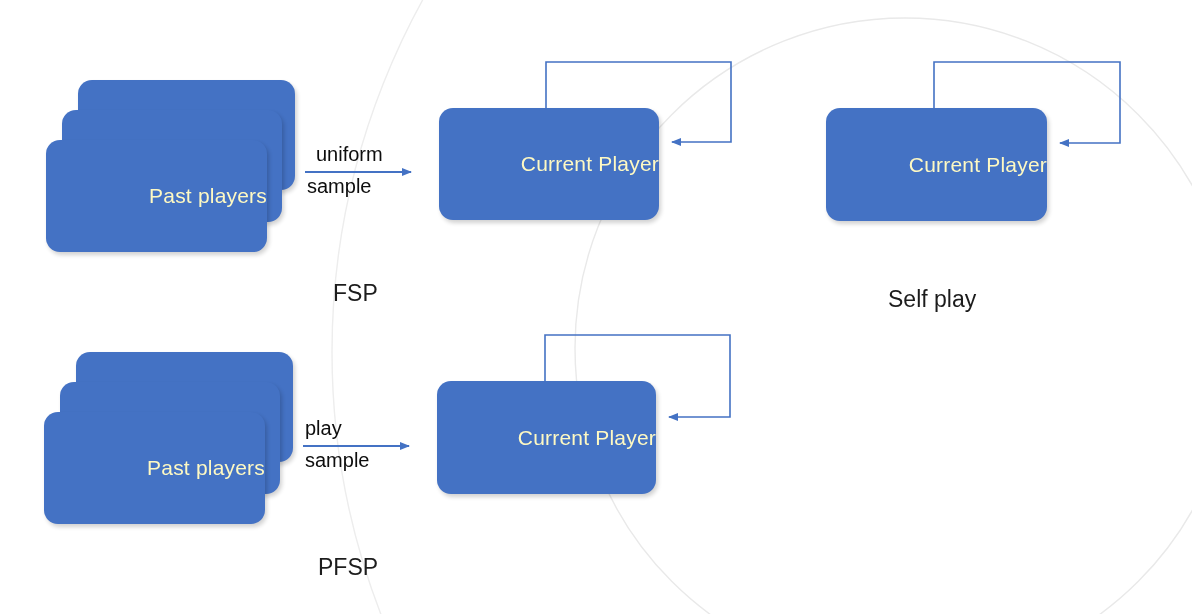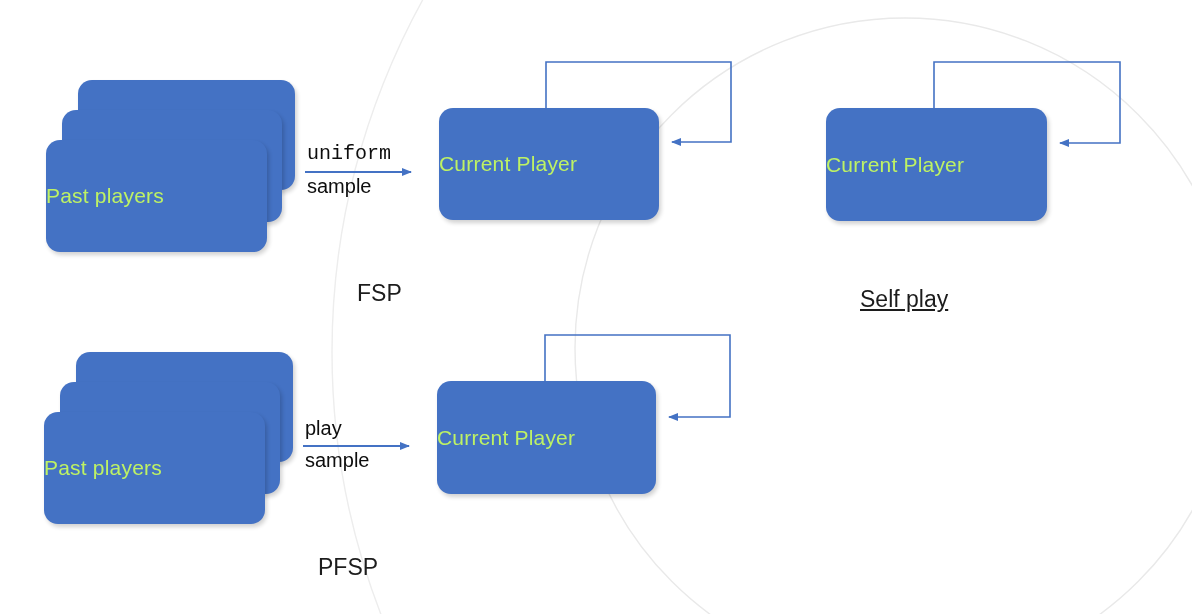--- a/index.html
+++ b/index.html
@@ -40,22 +40,22 @@
   }
   .card.shadowed {
     box-shadow: 2px 3px 4px rgba(0,0,0,0.18);
   }
   .card-label {
     position: absolute;
     left: 0;
     right: 0;
     top: 50%;
     transform: translateY(-50%);
-    text-align: left;
-    color: #bef264;
+    text-align: right;
+    color: #fef9c3;
     font-size: 21px;
     font-family: "Liberation Sans", sans-serif;
     letter-spacing: 0.2px;
     line-height: 1.2;
     white-space: nowrap;
   }
   .caption {
     position: absolute;
     color: #1c1c1c;
     font-size: 23px;
@@ -81,49 +81,49 @@
     <circle cx="905" cy="348" r="330" fill="none" stroke="#e9e9e9" stroke-width="1.4"></circle>
     <circle cx="1060" cy="352" r="728" fill="none" stroke="#ededed" stroke-width="1.4"></circle>
   </svg>
 
   <div class="card shadowed" style="left:78px; top:80px; width:217px; height:110px;"></div>
   <div class="card shadowed" style="left:62px; top:110px; width:220px; height:112px;"></div>
   <div class="card shadowed" style="left:46px; top:140px; width:221px; height:112px;">
     <div class="card-label">Past players</div>
   </div>
 
-  <div class="edge-label" style="left:307px; top:144px;font-family:Liberation Mono, monospace;">uniform</div>
+  <div class="edge-label" style="left:316px; top:144px;">uniform</div>
   <div class="edge-label" style="left:307px; top:176px;">sample</div>
 
   <div class="card shadowed" style="left:439px; top:108px; width:220px; height:112px;">
     <div class="card-label">Current Player</div>
   </div>
 
-  <div class="caption" style="left:333px; top:281px;margin-left:24px;">FSP</div>
+  <div class="caption" style="left:333px; top:281px;">FSP</div>
 
   <div class="card shadowed" style="left:76px; top:352px; width:217px; height:110px;"></div>
   <div class="card shadowed" style="left:60px; top:382px; width:220px; height:112px;"></div>
   <div class="card shadowed" style="left:44px; top:412px; width:221px; height:112px;">
     <div class="card-label">Past players</div>
   </div>
 
   <div class="edge-label" style="left:305px; top:418px;">play</div>
   <div class="edge-label" style="left:305px; top:450px;">sample</div>
 
   <div class="card shadowed" style="left:437px; top:381px; width:219px; height:113px;">
     <div class="card-label">Current Player</div>
   </div>
 
   <div class="caption" style="left:318px; top:555px;">PFSP</div>
 
   <div class="card shadowed" style="left:826px; top:108px; width:221px; height:113px;">
     <div class="card-label">Current Player</div>
   </div>
 
-  <div class="caption" style="left:860px; top:287px;text-decoration:underline;">Self play</div>
+  <div class="caption" style="left:888px; top:287px;">Self play</div>
 
   <svg class="edges-svg" viewBox="0 0 1192 614" xmlns="http://www.w3.org/2000/svg">
     <defs>
       <marker id="ah" markerWidth="10" markerHeight="8" refX="9" refY="4" orient="auto" markerUnits="userSpaceOnUse">
         <path d="M0,0 L10,4 L0,8 z" fill="#4472C4"></path>
       </marker>
     </defs>
 
     <g>
       <line x1="305" y1="172" x2="411" y2="172" stroke="#4472C4" stroke-width="1.8" marker-end="url(#ah)"></line>

